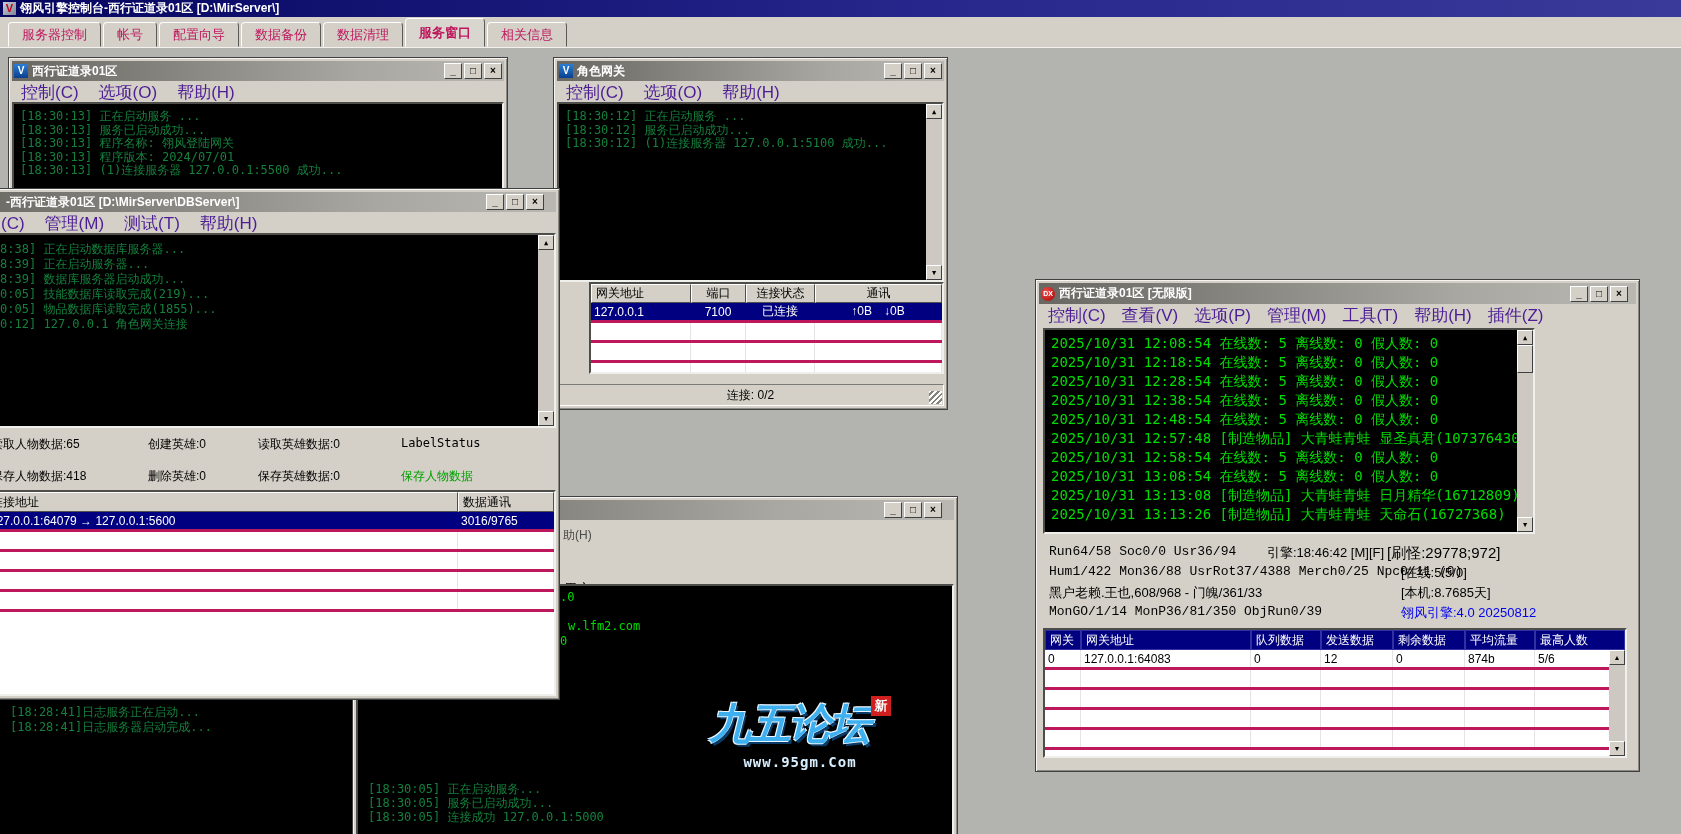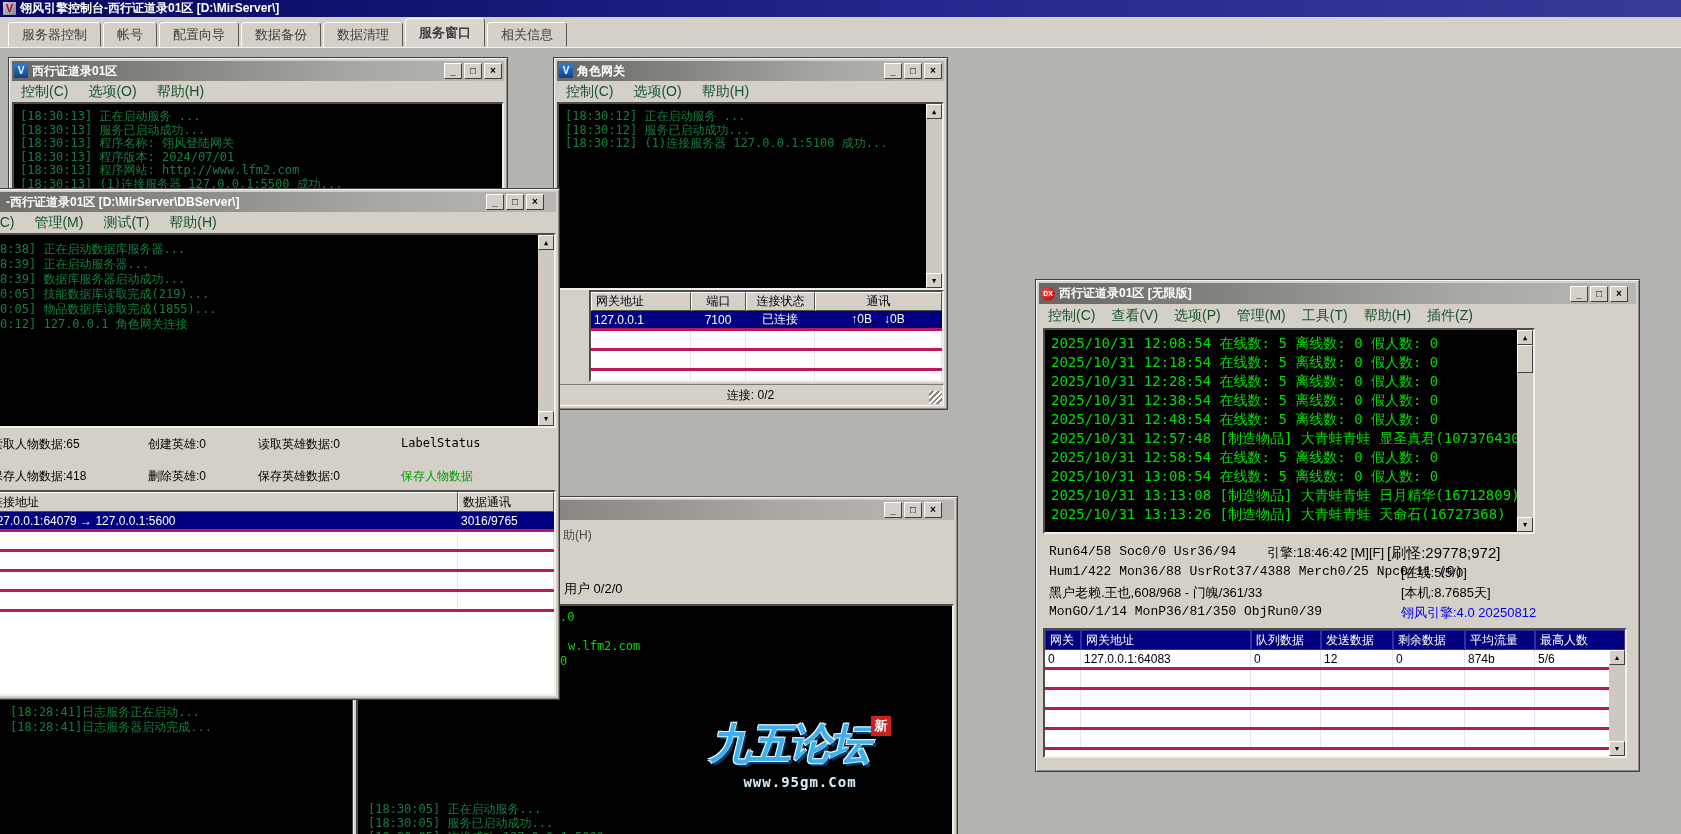--- a/index.html
+++ b/index.html
@@ -6,38 +6,38 @@
   body{width:1681px;height:834px;overflow:hidden;background:#b3b3b0;
        font-family:"Liberation Sans",sans-serif;position:relative;font-size:12px}
   
   .appbar{position:absolute;left:0;top:0;width:100%;height:17px;
     background:linear-gradient(90deg,#050560,#26268c 55%,#3a3a9a);
     color:#fff;font-weight:bold;display:flex;align-items:center;gap:4px;padding-left:3px;box-sizing:border-box}
   .vicon{width:13px;height:13px;background:linear-gradient(135deg,#c9cdd4,#7f8596);color:#c00020;
     font-weight:bold;font-size:11px;line-height:13px;text-align:center;flex:none}
   .tabbar{position:absolute;left:0;top:17px;width:100%;height:31px;background:#d4d0c8;
     display:flex;align-items:flex-end;padding-left:8px;box-sizing:border-box;border-bottom:1px solid #f2f1ee}
-  .tab{height:23px;padding:0 13px;display:flex;align-items:center;font-size:13px;color:#404040;
+  .tab{height:23px;padding:0 13px;display:flex;align-items:center;font-size:13px;color:#be185d;
     background:#d4d0c8;border:1px solid;border-color:#fdfdfb #5a5a56 transparent #fdfdfb;
     border-radius:4px 4px 0 0;margin-right:2px;white-space:nowrap}
   .tab.active{height:27px;background:#d9d6cf;font-weight:bold}
   
   .win{position:absolute;background:#d4d0c8;border:1px solid #404040;
     box-shadow:inset 1px 1px 0 #f6f5f2,inset -1px -1px 0 #8b8a85;
     padding:3px;box-sizing:border-box;display:flex;flex-direction:column}
   .tb{height:20px;flex:none;background:linear-gradient(90deg,#686762,#a9a7a1 70%,#b9b7b1);
     display:flex;align-items:center;gap:4px;padding:0 2px}
   .tb .t{color:#fff;font-weight:bold;font-size:12px;white-space:nowrap;flex:1;overflow:hidden}
   .wicon{width:14px;height:14px;flex:none;background:linear-gradient(180deg,#2a7fd4,#0b3f8f);
     color:#fff;font-weight:bold;font-size:10px;line-height:14px;text-align:center}
   .wicon.dx{background:radial-gradient(circle at 35% 35%,#f05050,#a80000);border-radius:50%;font-size:7px}
   .wbtns{display:flex;gap:2px;flex:none}
   .wb{width:16px;height:14px;background:#d4d0c8;border:1px solid;border-color:#fff #404040 #404040 #fff;
     font-size:10px;font-weight:bold;color:#000;display:flex;align-items:center;justify-content:center;line-height:1}
-  .mb{height:21px;flex:none;display:flex;align-items:center;gap:20px;padding-left:9px;color:#14532d;font-size:14px;white-space:nowrap}
+  .mb{height:21px;flex:none;display:flex;align-items:flex-start;gap:20px;padding-left:9px;color:#4c1d95;font-size:17px;white-space:nowrap}
   .console{background:#000;border:2px solid;border-color:#4d4d4a #efefec #efefec #4d4d4a;
     position:relative;overflow:hidden;font-family:"DejaVu Sans Mono",monospace;color:#00dd00}
   .cl{white-space:pre;font-size:12px;line-height:13.5px;color:#15803d}
   .vsb{position:absolute;right:0;top:0;bottom:0;width:16px;background:#cdc9c2;display:flex;flex-direction:column}
   .sbb{width:16px;height:15px;flex:none;background:#d4d0c8;border:1px solid;border-color:#fff #404040 #404040 #fff;
     box-sizing:border-box;font-size:7px;color:#000;display:flex;align-items:center;justify-content:center}
   .sbthumb{width:16px;height:28px;flex:none;background:#d4d0c8;border:1px solid;border-color:#fff #404040 #404040 #fff;box-sizing:border-box}
   .sbfill{flex:1}
   
   .lv{background:#fff;border:2px solid;border-color:#4d4d4a #efefec #efefec #4d4d4a;position:relative;overflow:hidden;flex:none}
@@ -45,21 +45,21 @@
   .hc{background:#d4d0c8;border:1px solid;border-color:#fff #50504d #50504d #fff;box-sizing:border-box;
     font-size:12px;display:flex;align-items:center;justify-content:center;white-space:nowrap;overflow:hidden}
   .hc.left{justify-content:flex-start;padding-left:4px}
   .hc2{background:#000080;color:#fff;border:1px solid #3030a0;box-sizing:border-box;font-size:12px;
     display:flex;align-items:center;justify-content:flex-start;padding-left:4px;white-space:nowrap;overflow:hidden}
   .row{display:flex;height:17px;font-size:12px;align-items:stretch;border-bottom:3px solid #be185d}
   .row .cell{display:flex;align-items:center;padding:0 3px;box-sizing:border-box;border-right:1px solid #e4e4e4;
     white-space:nowrap;overflow:hidden}
   .row.sel{background:#000080;color:#fff}
   .row.sel .cell{border-right-color:#000080}
-  .statusbar{height:20px;flex:none;margin-top:2px;border:1px solid;border-color:#7a7a76 #fff #fff #7a7a76;
+  .statusbar{height:20px;flex:none;margin-top:10px;border:1px solid;border-color:#7a7a76 #fff #fff #7a7a76;
     display:flex;align-items:center;justify-content:center;font-size:12px;position:relative}
   .grip{position:absolute;right:1px;bottom:1px;width:13px;height:13px;
     background:repeating-linear-gradient(135deg,#fdfdfb 0 2px,#84837e 2px 4px)}
   
   .stats-line{position:absolute;font-size:12px;color:#000;white-space:nowrap}
   .green{color:#00a000}
   .blue{color:#0000ee}
   .mono13{font-family:Liberation Mono, monospace;font-size:13px}
   .m2log{white-space:pre;font-size:14px;line-height:19px;color:#00dd00;font-family:"DejaVu Sans Mono",monospace}
   .frag{position:absolute;white-space:pre;font-family:"DejaVu Sans Mono",monospace;color:#00dd00;font-size:12px}
@@ -101,21 +101,20 @@
   <div class="mb">
     <span>控制(C)</span>
     <span>选项(O)</span>
     <span>帮助(H)</span>
   </div>
   <div class="console" style="flex:1;padding:6px 0 0 6px">
     <div class="cl">[18:30:13] 正在启动服务 ...</div>
     <div class="cl">[18:30:13] 服务已启动成功...</div>
     <div class="cl">[18:30:13] 程序名称: 翎风登陆网关</div>
     <div class="cl">[18:30:13] 程序版本: 2024/07/01</div>
-    <div class="cl">[18:30:13] 程序网站: http://www.lfm2.com</div>
     <div class="cl">[18:30:13] (1)连接服务器 127.0.0.1:5500 成功...</div>
   </div>
 </div>
 
 <div class="win" style="left:553px;top:57px;width:395px;height:353px;z-index:2">
   <div class="tb">
     <span class="wicon">V</span>
     <span class="t">角色网关</span>
     <span class="wbtns">
       <span class="wb">_</span>
@@ -189,21 +188,21 @@
 
 <div class="win" style="left:352px;top:496px;width:606px;height:420px;z-index:4">
   <div class="tb">
     <span class="t"></span>
     <span class="wbtns" style="margin-right:10px">
       <span class="wb">_</span>
       <span class="wb">□</span>
       <span class="wb">×</span>
     </span>
   </div>
-  <div style="height:84px;position:relative;flex:none">
+  <div style="height:64px;position:relative;flex:none">
     <span style="position:absolute;left:207px;top:7px;color:#4a4a48">助(H)</span>
     <span style="position:absolute;left:208px;top:60px;font-size:13px;color:#000">用户 0/2/0</span>
   </div>
   <div class="console" style="flex:1">
     <span class="frag" style="left:202px;top:4px">.0</span>
     <span class="frag" style="left:210px;top:33px">w.lfm2.com</span>
     <span class="frag" style="left:202px;top:48px">0</span>
     <div class="cl" style="position:absolute;left:10px;top:196px;line-height:14px">[18:30:05] 正在启动服务...</div>
     <div class="cl" style="position:absolute;left:10px;top:210px;line-height:14px">[18:30:05] 服务已启动成功...</div>
     <div class="cl" style="position:absolute;left:10px;top:224px;line-height:14px">[18:30:05] 连接成功 127.0.0.1:5000</div>

